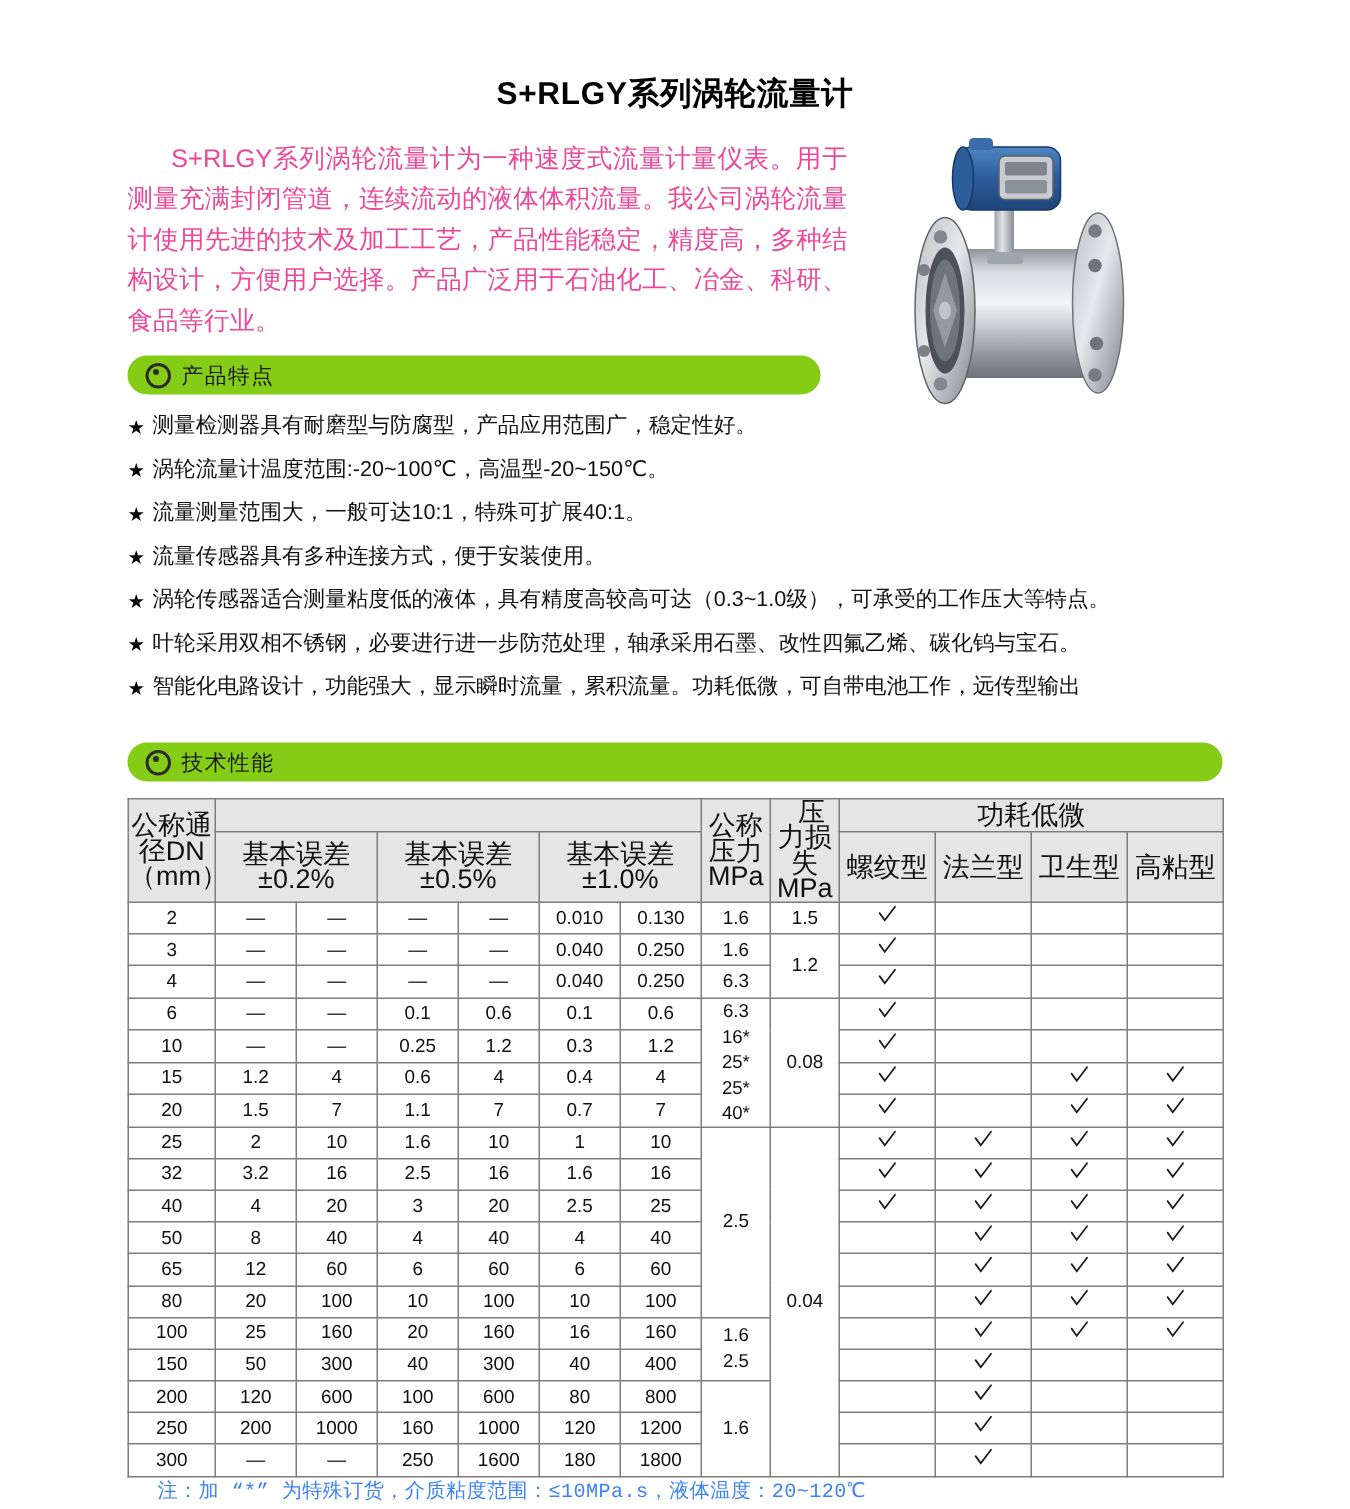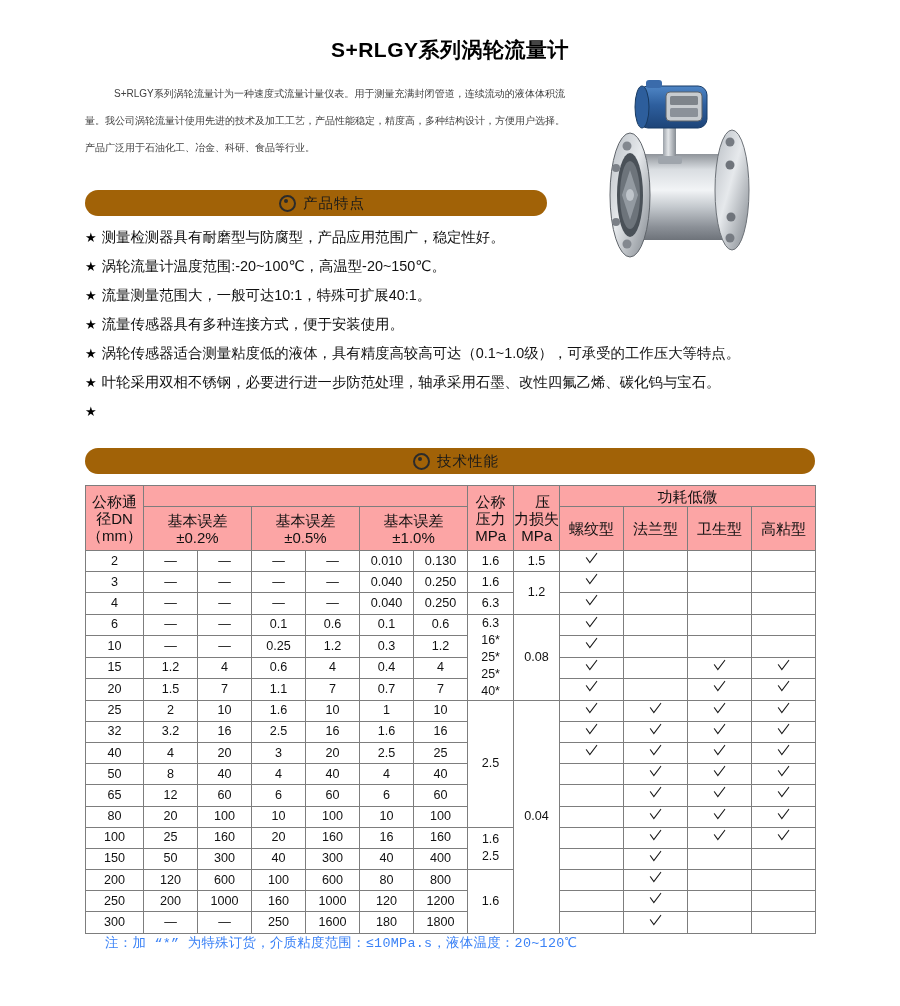--- a/index.html
+++ b/index.html
@@ -22,62 +22,61 @@
     box-sizing: border-box;
     padding: 0 85px;
   }
 
   
   .doc-title {
     text-align: center;
     font-size: 21px;
     font-weight: 700;
     letter-spacing: 0.5px;
-    padding-top: 36px;
+    padding-top: 48px;
     padding-bottom: 6px;
     color: #000;
   }
 
   
   .intro-wrap {
     position: relative;
     min-height: 110px;
   }
   .intro-text {
     width: 480px;
-    font-size: 10px;
+    font-size: 17px;
     line-height: 27px;
     text-indent: 29px;
     text-align: justify;
-    color: #404040;
+    color: #ec4899;
     padding-top: 10px;
   }
 
   
   .product-photo {
     position: absolute;
     left: 495px;
     top: 0px;
     width: 235px;
     height: 215px;
   }
   .product-photo svg { display:block; width:100%; height:100%; }
 
   
   .section-bar {
     margin-top: 10px;
     height: 26px;
     border-radius: 13px;
-    background: #a16207;
+    background: #84cc16;
     display: flex;
     align-items: center;
     padding-left: 12px;
     box-sizing: border-box;
     width: 462px;
-    justify-content: center;
   }
   .section-bar.wide { width: 730px; }
   .ring-icon {
     width: 13px; height: 13px;
     border: 2px solid #2b2b2b;
     border-radius: 50%;
     position: relative;
     margin-right: 7px;
     flex: none;
   }
@@ -131,23 +130,23 @@
     table-layout: fixed;
   }
   table.spec th, table.spec td {
     border: 1px solid #7d7d7d;
     text-align: center;
     vertical-align: middle;
     padding: 0;
     color: #111;
   }
   table.spec thead th {
-    background: #fca5a5;
+    background: #e5e5e5;
     font-weight: normal;
-    font-size: 15px;
+    font-size: 18px;
     line-height: 17px;
   }
   .hdr-dn { height: 63px; }
   table.spec tbody td { height: 20.2px; line-height: 17px; }
   .dash { color: #555; }
   .multi { line-height: 14.5px; font-size: 12.4px; }
   .chk {
     display: inline-block;
     width: 13px; height: 13px;
     position: relative;
@@ -251,29 +250,30 @@
     <div class="feature">
       <span class="star">★</span>
       <span class="feature-body">流量测量范围大，一般可达10:1，特殊可扩展40:1。</span>
     </div>
     <div class="feature">
       <span class="star">★</span>
       <span class="feature-body">流量传感器具有多种连接方式，便于安装使用。</span>
     </div>
     <div class="feature">
       <span class="star">★</span>
-      <span class="feature-body">涡轮传感器适合测量粘度低的液体，具有精度高较高可达（0.1~1.0级），可承受的工作压大等特点。</span>
+      <span class="feature-body">涡轮传感器适合测量粘度低的液体，具有精度高较高可达（0.3~1.0级），可承受的工作压大等特点。</span>
     </div>
     <div class="feature">
       <span class="star">★</span>
       <span class="feature-body">叶轮采用双相不锈钢，必要进行进一步防范处理，轴承采用石墨、改性四氟乙烯、碳化钨与宝石。</span>
     </div>
     <div class="feature">
       <span class="star">★</span>
       <span class="feature-body">
+        <span>智能化电路设计，功能强大，显示瞬时流量，累积流量。功耗低微，可自带电池工作，远传型输出</span>
       </span>
     </div>
   </div>
 
   <div class="section-bar wide" style="margin-top:24px">
     <span class="ring-icon"></span>
     <span class="section-title">技术性能</span>
   </div>
 
   <div class="table-wrap">

